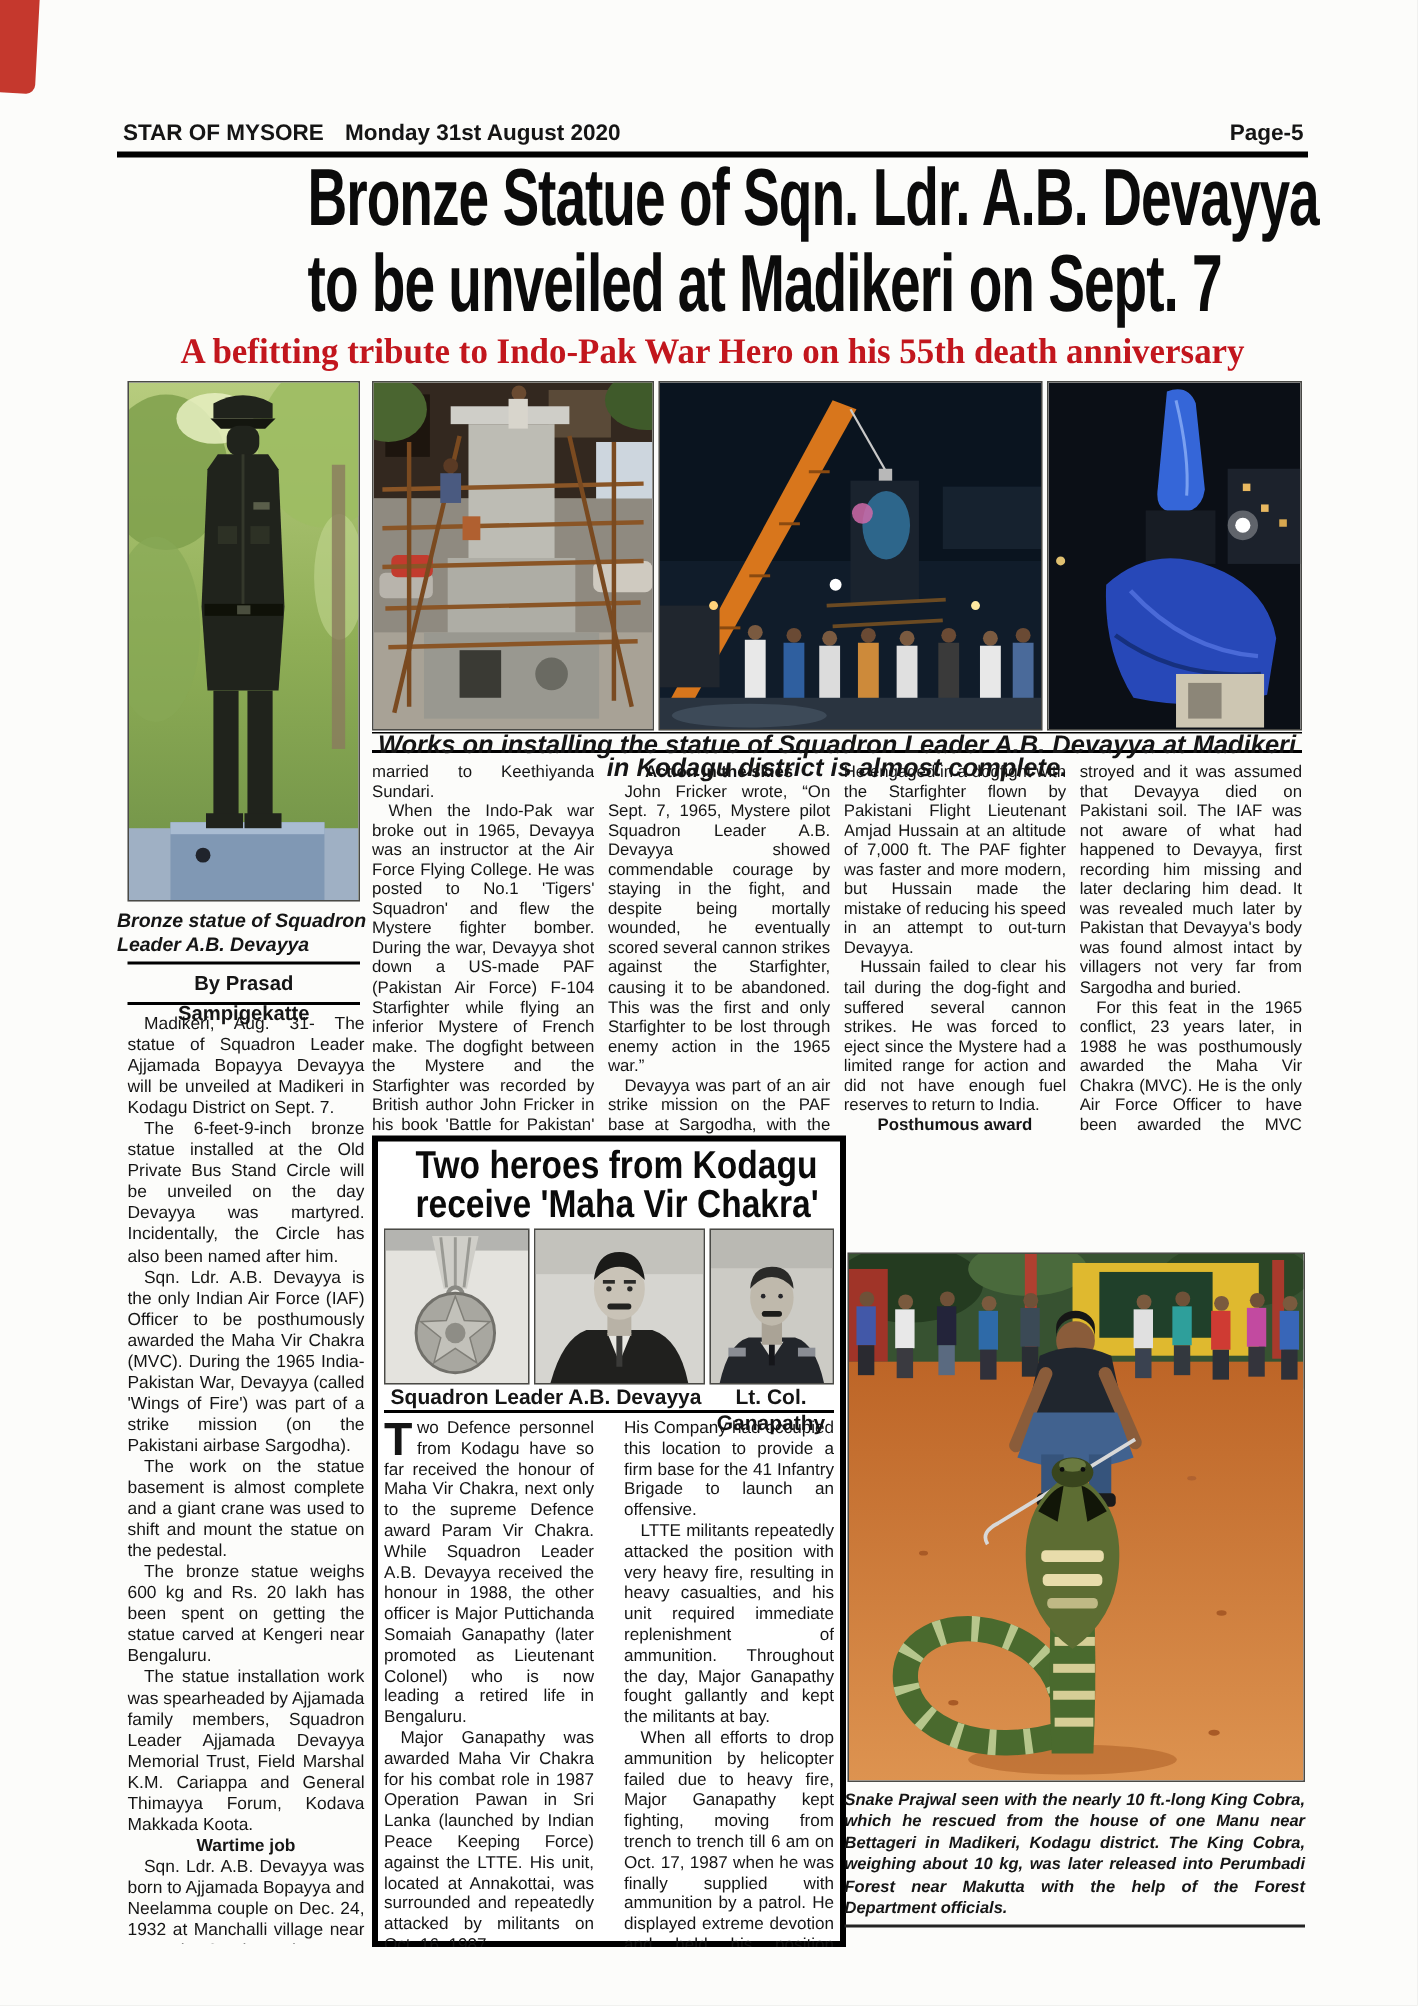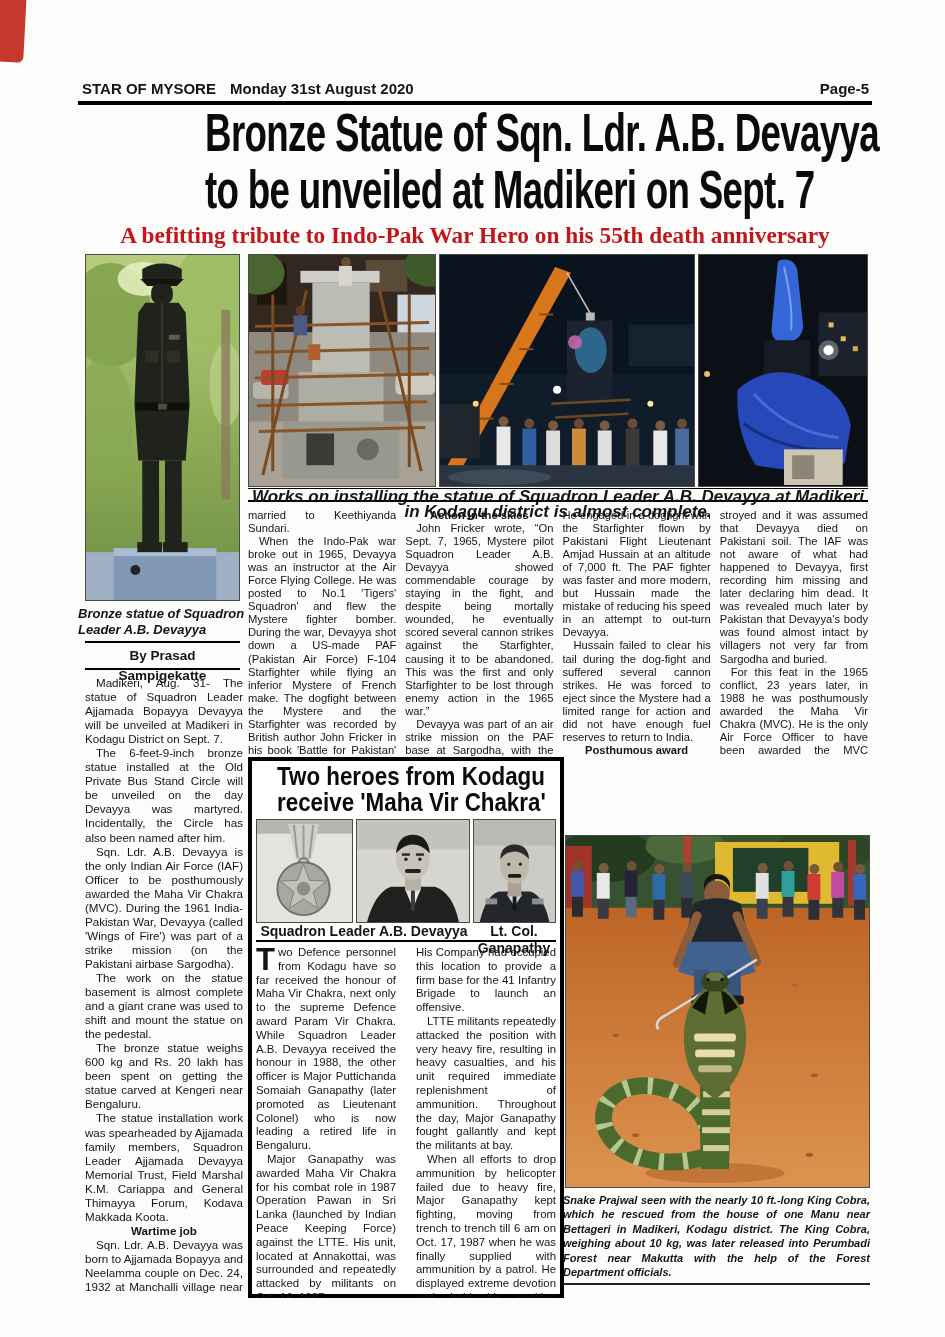--- a/index.html
+++ b/index.html
@@ -128,21 +128,21 @@
     </svg>
   </figure>
   <div class="abs statue-cap">Bronze statue of Squadron Leader A.B. Devayya</div>
   <div class="abs rule-s1"></div>
   <div class="abs byline">By Prasad Sampigekatte</div>
   <div class="abs rule-s2"></div>
 
   <div class="abs bodytxt col1">
     <p class="p">Madikeri, Aug. 31- The statue of Squadron Leader Ajjamada Bopayya Devayya will be unveiled at Madikeri in Kodagu District on Sept. 7.</p>
     <p class="p">The 6-feet-9-inch bronze statue installed at the Old Private Bus Stand Circle will be unveiled on the day Devayya was martyred. Incidentally, the Circle has also been named after him.</p>
-    <p class="p">Sqn. Ldr. A.B. Devayya is the only Indian Air Force (IAF) Officer to be posthumously awarded the Maha Vir Chakra (MVC). During the 1961 India-Pakistan War, Devayya (called 'Wings of Fire') was part of a strike mission (on the Pakistani airbase Sargodha).</p>
+    <p class="p">Sqn. Ldr. A.B. Devayya is the only Indian Air Force (IAF) Officer to be posthumously awarded the Maha Vir Chakra (MVC). During the 1965 India-Pakistan War, Devayya (called 'Wings of Fire') was part of a strike mission (on the Pakistani airbase Sargodha).</p>
     <p class="p">The work on the statue basement is almost complete and a giant crane was used to shift and mount the statue on the pedestal.</p>
     <p class="p">The bronze statue weighs 600 kg and Rs. 20 lakh has been spent on getting the statue carved at Kengeri near Bengaluru.</p>
     <p class="p">The statue installation work was spearheaded by Ajjamada family members, Squadron Leader Ajjamada Devayya Memorial Trust, Field Marshal K.M. Cariappa and General Thimayya Forum, Kodava Makkada Koota.</p>
     <p class="sh">Wartime job</p>
     <p class="p">Sqn. Ldr. A.B. Devayya was born to Ajjamada Bopayya and Neelamma couple on Dec. 24, 1932 at Manchalli village near Kutta in South Kodagu. He joined the Indian Air Force as a pilot on Dec. 26, 1954. Devayya was</p>
   </div>
 
   <div class="abs strip">
     <figure class="photo sp1" style="margin:0">
       <svg viewBox="0 0 188 233" preserveAspectRatio="none">

